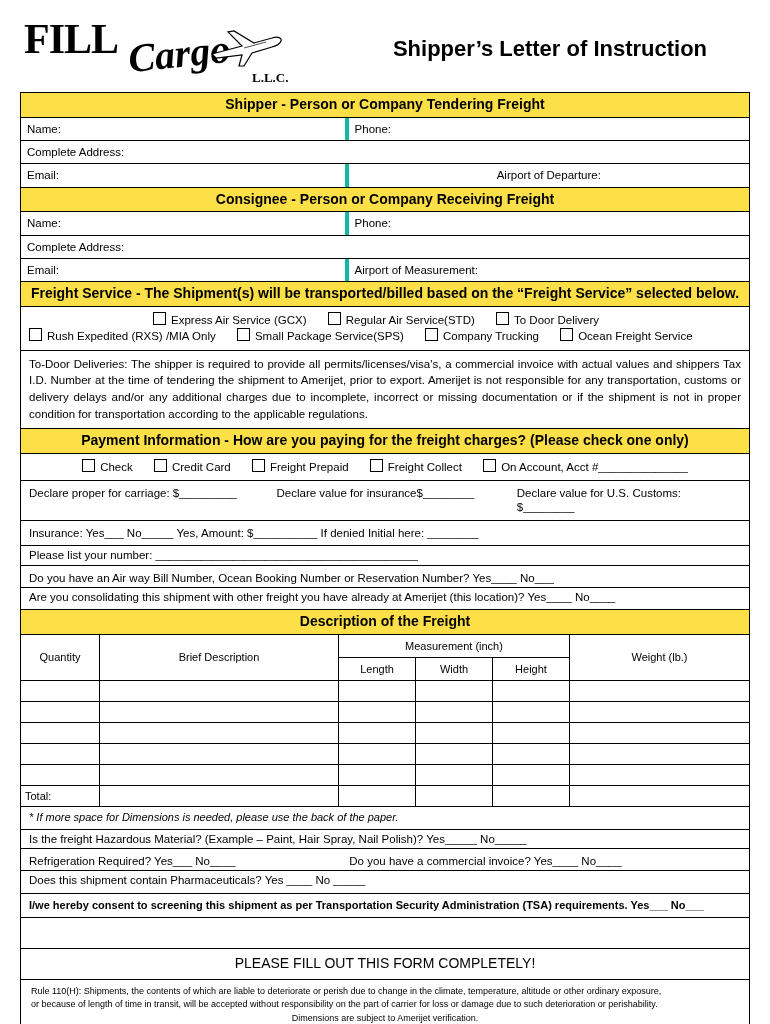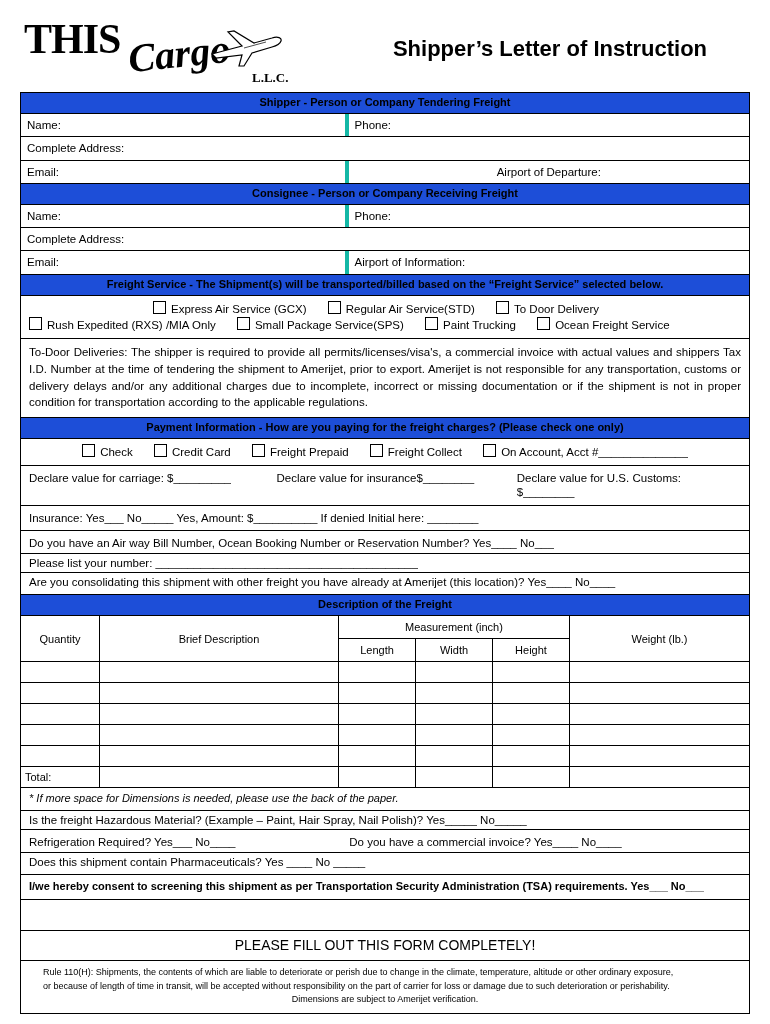--- a/index.html
+++ b/index.html
@@ -93,24 +93,24 @@
     border-bottom: 1px solid #000;
   }
   .row:last-child { border-bottom: none; }
   .cell {
     padding: 4px 6px;
     box-sizing: border-box;
     font-size: 11.5px;
     line-height: 1.25;
   }
   .band {
-    background: #1d4ed8;
-    text-align: center;
-    font-weight: bold;
-    font-size: 11px;
+    background: #fde047;
+    text-align: center;
+    font-weight: bold;
+    font-size: 14px;
     padding: 3px 8px;
   }
   .vline { border-right: 4px solid #14b8a6; }
   .grow { flex: 1; }
   .w45 { width: 45%; }
 
   
   .cb {
     display: inline-block;
     width: 11px;
@@ -174,30 +174,30 @@
     text-align: center;
     font-size: 14px;
     padding: 6px 4px;
   }
   .rule {
     font-size: 9px;
     line-height: 1.5;
     padding: 5px 10px 6px 10px;
     text-align: center;
   }
-  .rule .just { text-align: justify; margin-left: 12px; }
+  .rule .just { text-align: justify; }
 </style>
 </head>
 <body>
 
 <div class="page">
 
   <div class="header">
     <div class="logo-block">
-      <div class="logo-imex">THIS</div>
+      <div class="logo-imex">FILL</div>
       <div class="logo-cargo">Cargo</div>
       <svg class="plane" viewBox="0 0 76 44">
         <path d="M4 30 L34 22 L20 8 L26 7 L46 19 L64 14 C70 12 74 14 73 17 C72 20 68 22 64 23 L44 29 L36 42 L31 42 L34 31 L8 34 Z" fill="#ffffff" stroke="#000" stroke-width="1.2"></path>
         <line x1="36" y1="24" x2="58" y2="18" stroke="#000" stroke-width="0.7"></line>
       </svg>
       <div class="logo-llc">L.L.C.</div>
     </div>
     <div class="doc-title">Shipper’s Letter of Instruction</div>
   </div>
 
@@ -223,37 +223,37 @@
     </div>
     <div class="row">
       <div class="cell vline w45">Name:</div>
       <div class="cell grow">Phone:</div>
     </div>
     <div class="row">
       <div class="cell grow">Complete Address:</div>
     </div>
     <div class="row">
       <div class="cell vline w45">Email:</div>
-      <div class="cell grow">Airport of Information:</div>
+      <div class="cell grow">Airport of Measurement:</div>
     </div>
 
     <div class="row">
       <div class="cell band grow">Freight Service - The Shipment(s) will be transported/billed based on the “Freight Service” selected below.</div>
     </div>
     <div class="row">
       <div class="cell chk-wrap grow">
         <div class="chk-line chk-center">
           <span class="chk-item"><span class="cb"></span><span>Express Air Service (GCX)</span></span>
           <span class="chk-item"><span class="cb"></span><span>Regular Air Service(STD)</span></span>
           <span class="chk-item"><span class="cb"></span><span>To Door Delivery</span></span>
         </div>
         <div class="chk-line">
           <span class="chk-item"><span class="cb"></span><span>Rush Expedited (RXS) /MIA Only</span></span>
           <span class="chk-item"><span class="cb"></span><span>Small Package Service(SPS)</span></span>
-          <span class="chk-item"><span class="cb"></span><span>Paint Trucking</span></span>
+          <span class="chk-item"><span class="cb"></span><span>Company Trucking</span></span>
           <span class="chk-item"><span class="cb"></span><span>Ocean Freight Service</span></span>
         </div>
       </div>
     </div>
     <div class="row">
       <div class="cell para grow">To-Door Deliveries:  The shipper is required to provide all permits/licenses/visa's, a commercial invoice with actual values and shippers Tax I.D. Number at the time of tendering the shipment to Amerijet, prior to export.  Amerijet is not responsible for any transportation, customs or delivery delays and/or any additional charges due to incomplete, incorrect  or missing documentation or if the shipment is not in proper condition for transportation according to the applicable regulations.</div>
     </div>
 
     <div class="row">
       <div class="cell band grow">Payment Information - How are you paying for the freight charges? (Please check one only)</div>
@@ -261,32 +261,32 @@
     <div class="row">
       <div class="cell chk-wrap grow chk-center">
         <span class="chk-item"><span class="cb"></span><span>Check</span></span>
         <span class="chk-item"><span class="cb"></span><span>Credit Card</span></span>
         <span class="chk-item"><span class="cb"></span><span>Freight Prepaid</span></span>
         <span class="chk-item"><span class="cb"></span><span>Freight Collect</span></span>
         <span class="chk-item" style="margin-right:0"><span class="cb"></span><span>On Account, Acct #______________</span></span>
       </div>
     </div>
     <div class="row">
-      <div class="cell fieldline" style="width:34%">Declare value for carriage: $_________</div>
+      <div class="cell fieldline" style="width:34%">Declare proper for carriage: $_________</div>
       <div class="cell fieldline" style="width:33%">Declare value for insurance$________</div>
       <div class="cell fieldline grow">Declare value for U.S. Customs: $________</div>
     </div>
     <div class="row">
       <div class="cell fieldline grow">Insurance: Yes___    No_____      Yes, Amount: $__________      If denied  Initial here:  ________</div>
     </div>
     <div class="row">
+      <div class="cell fieldline grow" style="padding-top:2px;padding-bottom:2px">Please list your number: _________________________________________</div>
+    </div>
+    <div class="row">
       <div class="cell fieldline grow" style="padding-bottom:2px">Do you have an Air way Bill Number, Ocean Booking Number or Reservation Number?  Yes____  No___</div>
-    </div>
-    <div class="row">
-      <div class="cell fieldline grow" style="padding-top:2px;padding-bottom:2px">Please list your number: _________________________________________</div>
     </div>
     <div class="row">
       <div class="cell fieldline grow" style="padding-top:2px">Are you consolidating this shipment with other freight you have already at Amerijet (this location)?   Yes____  No____</div>
     </div>
 
     <div class="row">
       <div class="cell band grow">Description of the Freight</div>
     </div>
     <div class="row">
       <div class="grow" style="padding:0">

